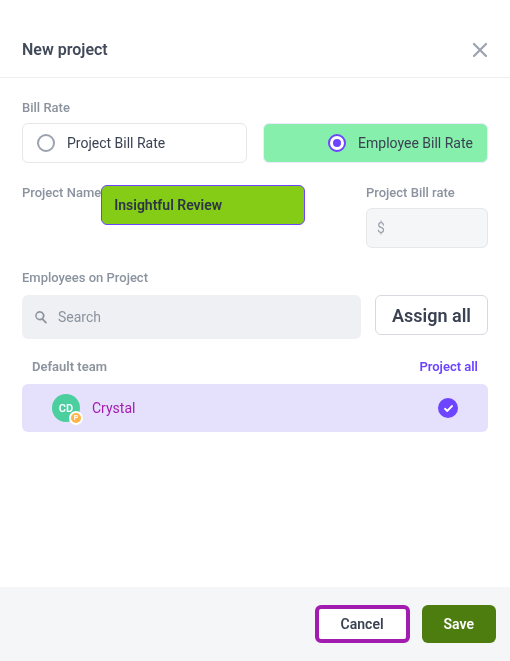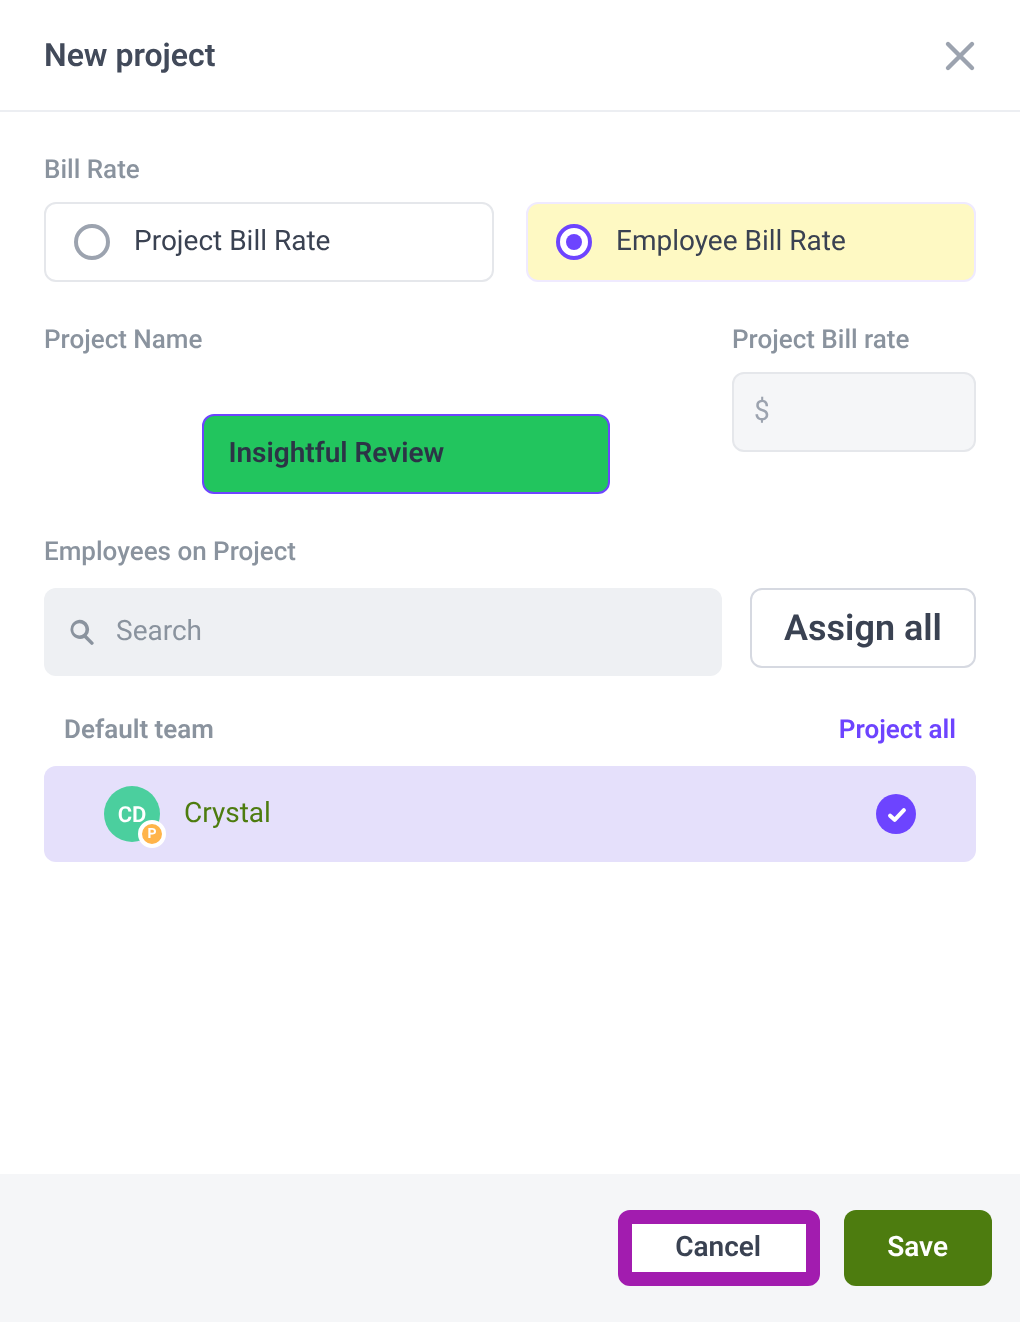--- a/index.html
+++ b/index.html
@@ -1,64 +1,64 @@
 <!DOCTYPE html>
 <html><head>
 <meta charset="utf-8">
 <style>
   * { box-sizing: border-box; margin: 0; padding: 0; font-family: -apple-system, BlinkMacSystemFont, 'Segoe UI', Roboto, Arial, sans-serif; }
   body { background: #fff; width: 510px; height: 661px; display: flex; flex-direction: column; }
 
-  .header { display: flex; align-items: center; justify-content: space-between; padding: 18px 22px 18px 22px; border-bottom: 1px solid #eceef2; }
+  .header { display: flex; align-items: center; justify-content: space-between; padding: 40px 22px 18px 22px; border-bottom: 1px solid #eceef2; }
   .title { font-size: 16px; font-weight: 600; color: #424a5a; }
   .close-icon { width: 16px; height: 16px; color: #9ca3af; cursor: pointer; }
 
   .content { padding: 22px 22px 0 22px; flex: 1; overflow: auto; }
 
   .field-label { font-size: 13px; font-weight: 500; color: #8a939e; margin-bottom: 8px; }
 
   .radio-row { display: flex; gap: 16px; margin-bottom: 22px; }
   .radio-option { flex: 1; display: flex; align-items: center; gap: 12px; padding: 10px 14px; border-radius: 6px; border: 1px solid #e5e7eb; cursor: pointer; font-size: 14px; color: #3a4252; }
-  .radio-option.selected { background: #fef9c3; border-color: #efeaff; color: #3a4252; }
+  .radio-option.selected { background: #86efac; border-color: #efeaff; color: #3a4252; justify-content: flex-end; }
   .radio-circle { width: 18px; height: 18px; border-radius: 50%; border: 2px solid #9ca3af; display: flex; align-items: center; justify-content: center; background: #fff; }
   .radio-option.selected .radio-circle { border-color: #6d44ff; }
   .radio-dot { width: 8px; height: 8px; border-radius: 50%; background: #6d44ff; display: none; }
   .radio-option.selected .radio-dot { display: block; }
 
   .row-two { display: flex; gap: 18px; margin-bottom: 22px; }
   .col-name { flex: 1; display: flex; flex-direction: row; }
   .col-rate { width: 122px; display: flex; flex-direction: column; }
 
-  .text-input { height: 40px; border: 1px solid #6d44ff; border-radius: 6px; padding: 0 12px; font-size: 14px; font-weight: 600; color: #2c3446; outline: none; background: #22c55e; margin-top: 44px; }
+  .text-input { height: 40px; border: 1px solid #6d44ff; border-radius: 6px; padding: 0 12px; font-size: 14px; font-weight: 600; color: #2c3446; outline: none; background: #84cc16; }
   .rate-input-wrap { height: 40px; border: 1px solid #e5e7eb; background: #f5f6f8; border-radius: 6px; display: flex; align-items: center; padding: 0 10px; color: #9ca3af; font-size: 14px; }
 
   .emp-label { font-size: 13px; font-weight: 500; color: #8a939e; margin-bottom: 10px; }
 
   .search-assign-row { display: flex; gap: 14px; margin-bottom: 20px; }
   .search-wrap { flex: 1; display: flex; align-items: center; gap: 10px; background: #eef0f3; border-radius: 6px; padding: 0 12px; height: 44px; }
   .search-icon { width: 14px; height: 14px; color: #8a939e; }
   .search-input { flex: 1; border: none; background: transparent; font-size: 14px; color: #3a4252; outline: none; }
   .search-input::placeholder { color: #8a939e; }
   .assign-all { height: 40px; padding: 0 16px; border: 1px solid #d6d9e1; background: #fff; border-radius: 6px; font-size: 18px; font-weight: 600; color: #3a4252; cursor: pointer; }
 
   .team-header { display: flex; justify-content: space-between; align-items: center; margin-bottom: 10px; padding: 0 10px; text-align: right; }
   .team-name { font-size: 13px; font-weight: 600; color: #8a939e; }
   .select-all { font-size: 13px; font-weight: 600; color: #6d44ff; cursor: pointer; }
 
   .member-row { display: flex; align-items: center; background: #e5e0fb; border-radius: 6px; padding: 10px 30px; gap: 12px; }
   .avatar-wrap { position: relative; width: 28px; height: 28px; }
   .avatar { width: 28px; height: 28px; border-radius: 50%; background: #4bcf9e; color: #fff; display: flex; align-items: center; justify-content: center; font-size: 11px; font-weight: 600; }
   .avatar-badge { position: absolute; bottom: -3px; right: -3px; width: 14px; height: 14px; border-radius: 50%; background: #ffb44a; border: 2px solid #fff; display: flex; align-items: center; justify-content: center; font-size: 7px; font-weight: 700; color: #fff; }
-  .member-name { flex: 1; font-size: 14px; color: #4d7c0f; }
+  .member-name { flex: 1; font-size: 14px; color: #a21caf; }
   .check-circle { width: 20px; height: 20px; border-radius: 50%; background: #6d44ff; display: flex; align-items: center; justify-content: center; }
   .check-circle svg { width: 11px; height: 11px; color: #fff; }
 
   .footer { background: #f5f6f8; padding: 18px 14px; display: flex; justify-content: flex-end; gap: 12px; }
   .btn { height: 38px; padding: 0 22px; border-radius: 6px; font-size: 14px; font-weight: 600; cursor: pointer; border: none; }
-  .btn-cancel { background: #fff; border: 7px solid #a21caf; color: #3a4252; }
+  .btn-cancel { background: #fff; border: 4px solid #a21caf; color: #3a4252; }
   .btn-save { background: #4d7c0f; color: #fff; }
 </style>
 </head>
 <body>
 
 <div class="header">
   <div class="title">New project</div>
   <div class="close-icon">
     <svg viewBox="0 0 16 16" fill="none" stroke="currentColor" stroke-width="2.2" stroke-linecap="round">
         <path d="M2 2 L14 14 M14 2 L2 14"></path>

